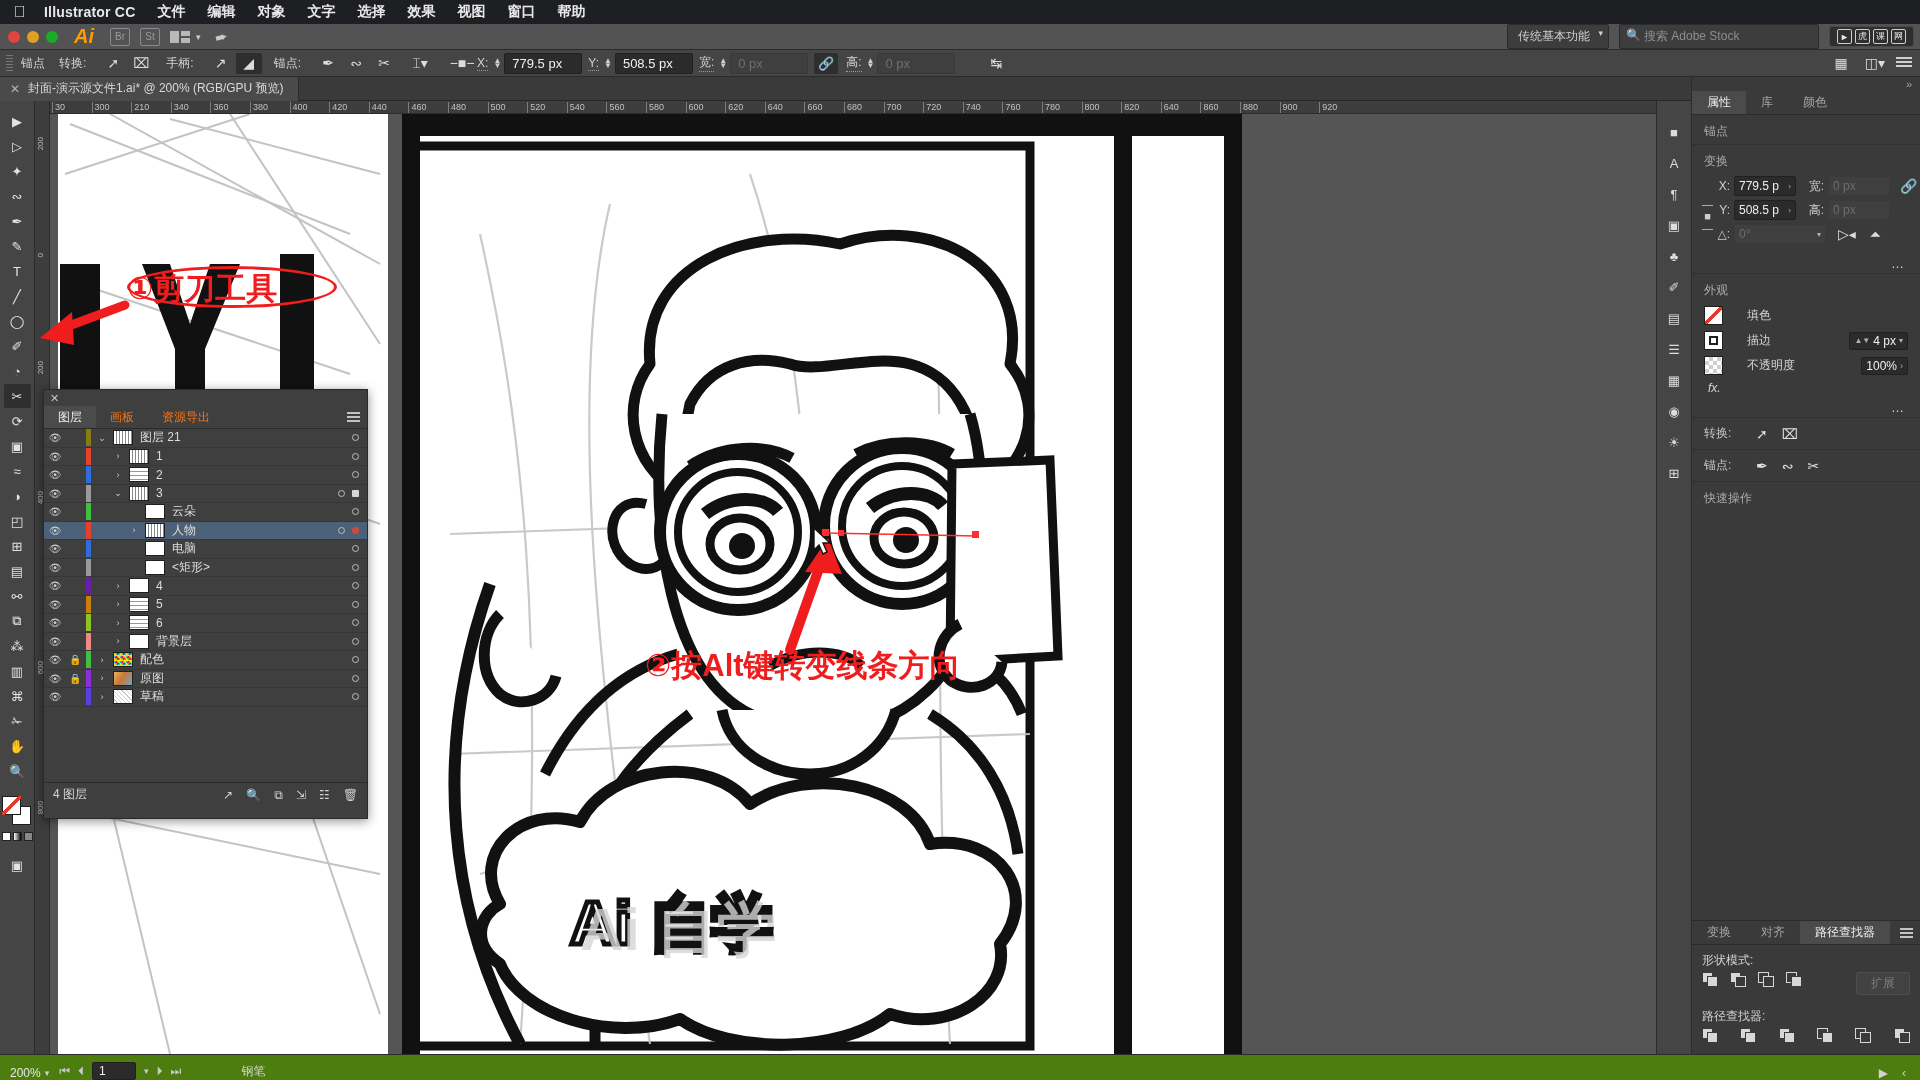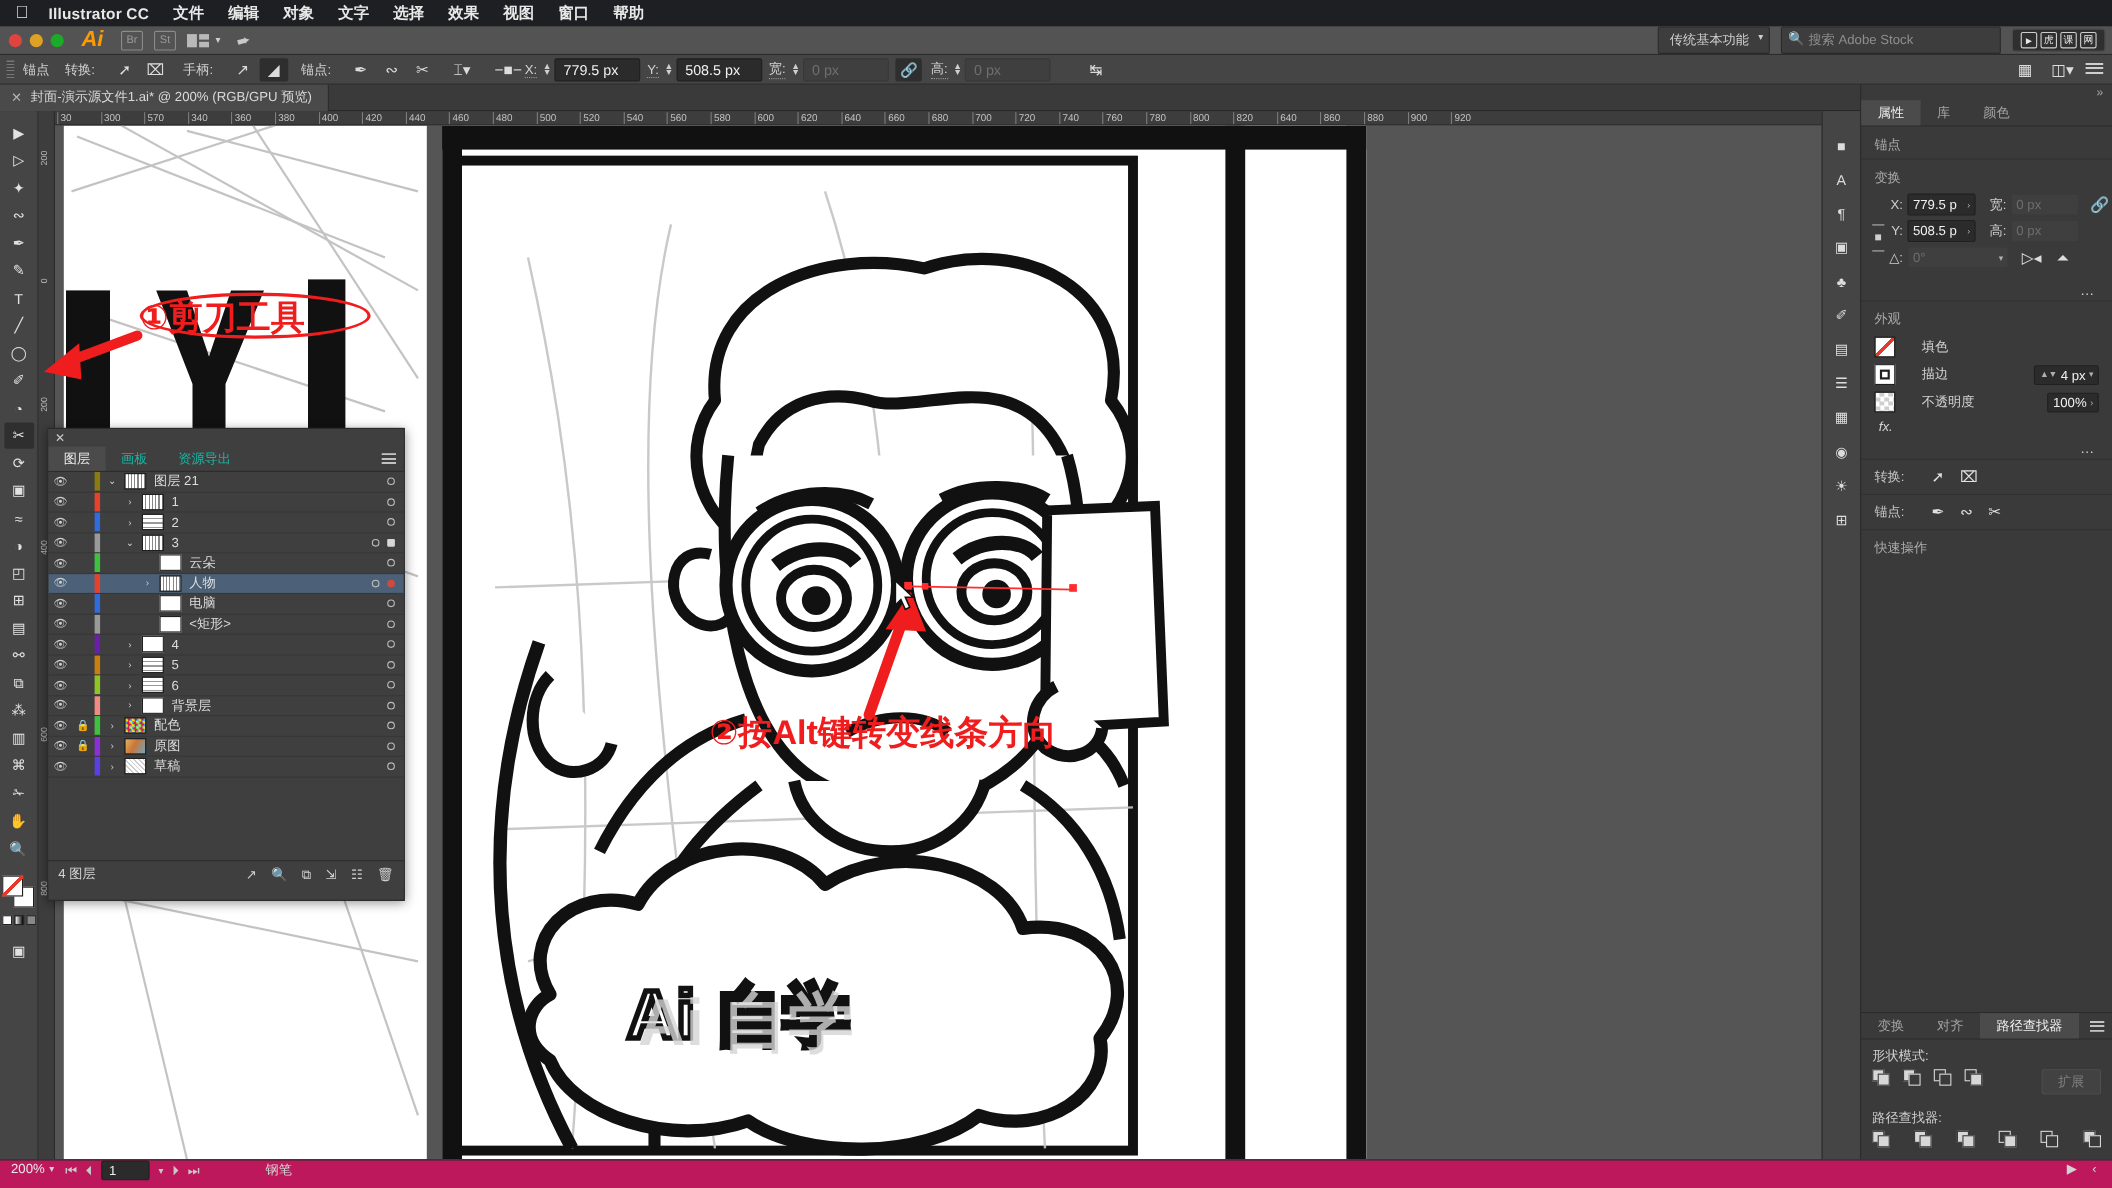--- a/index.html
+++ b/index.html
@@ -132,21 +132,21 @@
 
   
   .layers {
     position:absolute; left:43px; top:389px; width:325px; height:430px;
     background:#3f3f3f; border:1px solid #2a2a2a; z-index:20;
     box-shadow:0 2px 10px rgba(0,0,0,.45);
   }
   .lp-top{height:16px; display:flex; align-items:center; padding-left:6px; background:#3f3f3f;}
   .lp-top .x{font-size:11px; color:#c6c6c6;}
   .lp-tabs{display:flex; height:23px; border-bottom:1px solid #2b2b2b; position:relative;}
-  .lp-tab{padding:0 14px; display:flex;align-items:center; font-size:12px; color:#14b8a6;}
+  .lp-tab{padding:0 14px; display:flex;align-items:center; font-size:12px; color:#f97316;}
   .lp-tab.on{background:#4b4b4b; color:#ececec;}
   .lp-menu{position:absolute; right:7px; top:6px; width:13px; height:10px;
      background:repeating-linear-gradient(to bottom,#c2c2c2 0 2px,transparent 2px 4px);}
   .lp-rows{height:353px; overflow:hidden; background:#3f3f3f;}
   .lrow{display:flex; align-items:center; height:18.5px; border-bottom:1px solid #373737; font-size:12px; color:#dcdcdc;}
   .lrow.sel{background:#4c6178;}
   .c-eye{width:22px; text-align:center; font-size:10px; color:#cfcfcf;}
   .c-lock{width:20px; text-align:center; font-size:10px; color:#b9b9b9;}
   .c-color{width:5px; height:17px;}
   .c-arrow{width:22px; text-align:center; font-size:9px; color:#cfcfcf;}
@@ -204,22 +204,22 @@
   .pf-tabs{display:flex; height:24px; border-bottom:1px solid #2b2b2b; position:relative;}
   .pf-sec{font-size:12px; color:#cfcfcf; padding:7px 10px 3px;}
   .pf-ico-row{display:flex; padding:0 10px 6px; gap:10px;}
   .pf-ico{width:18px;height:16px;position:relative;}
   .pf-ico b{position:absolute;display:block;background:#d7d7d7;border:1px solid #3a3a3a;}
   .pf-exp{margin-left:auto; background:#424242; border:1px solid #4d4d4d; color:#7d7d7d;
      font-size:12px; padding:2px 14px; border-radius:2px;}
 
   
   .statusbar{
-    position:absolute; left:0; bottom:0; width:1920px; height:26px; background:#be185d;
-    border-top:1px solid #2b2b2b; display:flex; align-items:flex-start; font-size:12px; color:#d2d2d2;margin-top:24px;
+    position:absolute; left:0; bottom:0; width:1920px; height:26px; background:#4d7c0f;
+    border-top:1px solid #2b2b2b; display:flex; align-items:flex-end; font-size:12px; color:#d2d2d2;margin-top:24px;
   }
   .zoom-sel{display:flex; align-items:center; gap:4px; padding:0 10px;}
   .zoom-sel .cv{color:#e8e8e8;}
   .nav{display:flex; align-items:center; gap:8px; color:#c9c9c9;}
   .pgfield{background:#2b2b2b;border:1px solid #202020;border-radius:2px;color:#eee;padding:1px 6px;min-width:44px;}
   .statusbar .tname{margin-left:60px; color:#d2d2d2;}
   .statusbar .play{margin-left:auto; display:flex; align-items:center; gap:14px; padding-right:14px;}
 
   
   .anno{position:absolute; color:#ef1d1d; font-weight:bold; z-index:40; white-space:nowrap;}
@@ -391,21 +391,21 @@
     <span class="lr-t" style="top:152px;">0</span>
     <span class="lr-t" style="top:260px;">200</span>
     <span class="lr-t" style="top:390px;">400</span>
     <span class="lr-t" style="top:560px;">600</span>
     <span class="lr-t" style="top:700px;">800</span>
   </div>
 
   <div class="topruler" id="topruler">
       <span class="tr-t" style="left: 2px;">30</span>
       <span class="tr-t" style="left: 41.6px;">300</span>
-      <span class="tr-t" style="left: 81.2px;">570</span>
+      <span class="tr-t" style="left: 81.2px;">210</span>
       <span class="tr-t" style="left: 120.8px;">340</span>
       <span class="tr-t" style="left: 160.4px;">360</span>
       <span class="tr-t" style="left: 200px;">380</span>
       <span class="tr-t" style="left: 239.6px;">400</span>
       <span class="tr-t" style="left: 279.2px;">420</span>
       <span class="tr-t" style="left: 318.8px;">440</span>
       <span class="tr-t" style="left: 358.4px;">460</span>
       <span class="tr-t" style="left: 398px;">480</span>
       <span class="tr-t" style="left: 437.6px;">500</span>
       <span class="tr-t" style="left: 477.2px;">520</span>

